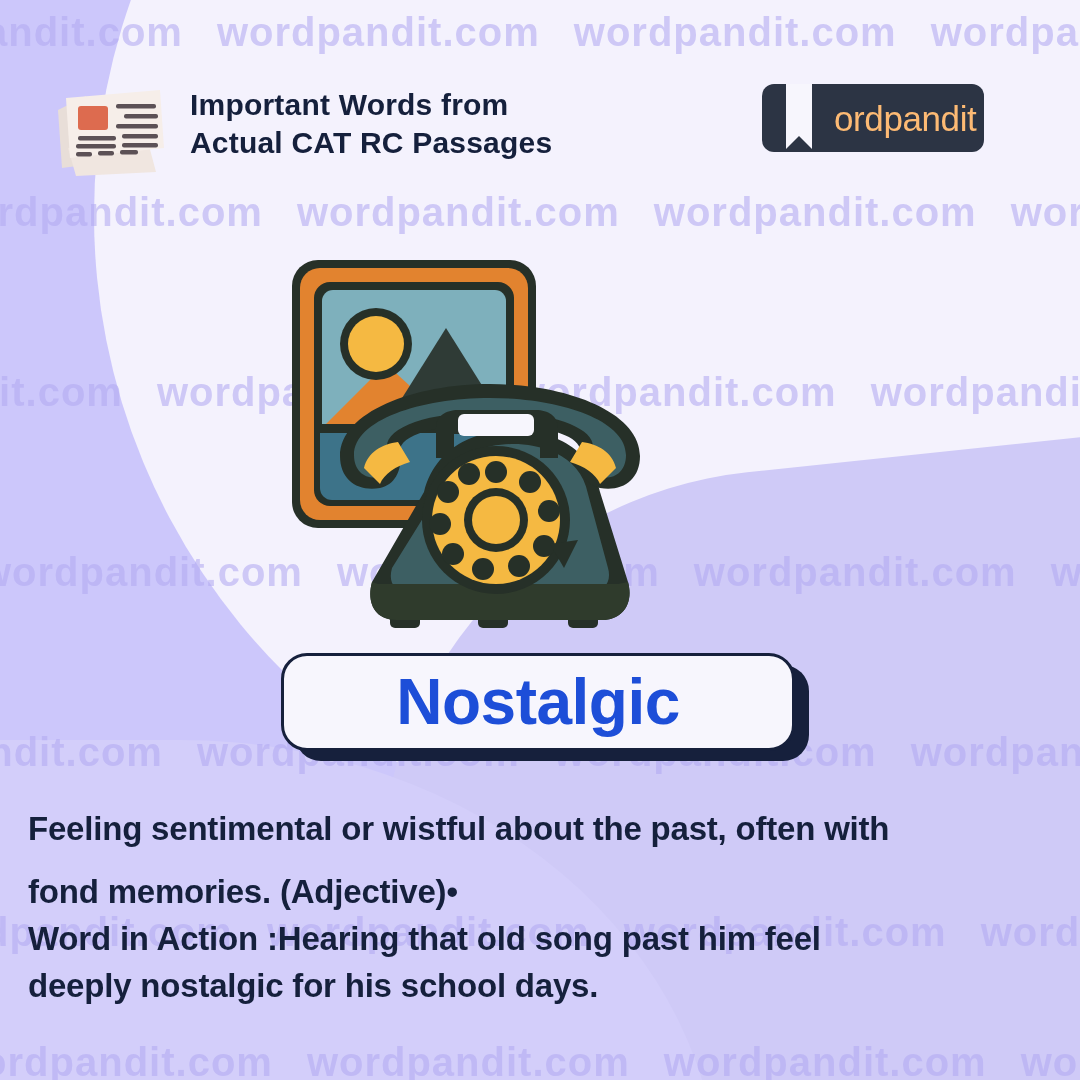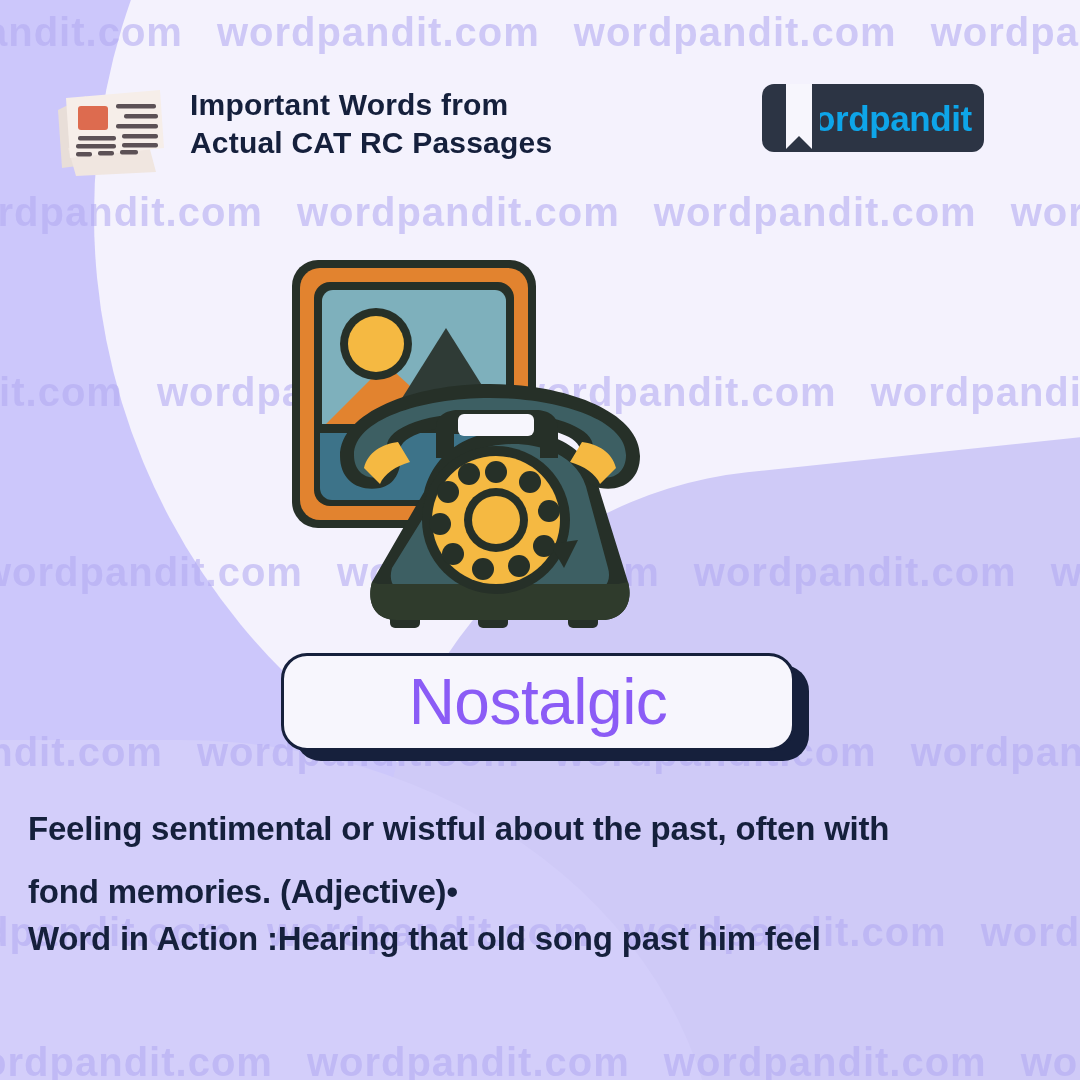--- a/index.html
+++ b/index.html
@@ -112,24 +112,24 @@
     overflow: hidden;
   }
   .logo-mark {
     position: absolute;
     left: 16px;
     top: -4px;
     width: 42px;
     height: 86px;
   }
   .logo-text {
-    margin-left: 52px;
+    margin-left: 72px;
     font-size: 35px;
-    font-weight: bold;
-    color: #0ea5e9;
+    font-weight: normal;
+    color: #fdba74;
     letter-spacing: -.4px;
     line-height: 1;
   }
 
   
   .illustration {
     position: absolute;
     left: 278px;
     top: 252px;
     width: 430px;
@@ -161,22 +161,22 @@
     height: 92px;
     background: #f7f6fd;
     border: 3px solid #16203c;
     border-radius: 26px;
     display: flex;
     align-items: center;
     justify-content: center;
   }
   .badge-text {
     font-size: 64px;
-    font-weight: normal;
-    color: #8b5cf6;
+    font-weight: bold;
+    color: #1d4ed8;
     letter-spacing: -.5px;
     line-height: 1;
   }
 
   
   .definition {
     position: absolute;
     left: 0;
     right: 0;
     top: 806px;
@@ -351,15 +351,16 @@
     <div class="badge-shadow"></div>
     <div class="badge">
       <span class="badge-text">Nostalgic</span>
     </div>
   </div>
 
   <div class="definition">
     <div>Feeling sentimental or wistful about the past, often with</div>
     <div class="def-line2">fond memories. (Adjective)•</div>
     <div>Word in Action :Hearing that old song past him feel</div>
+    <div>deeply nostalgic for his school days.</div>
   </div>
 
 </div>
 
 </body></html>

